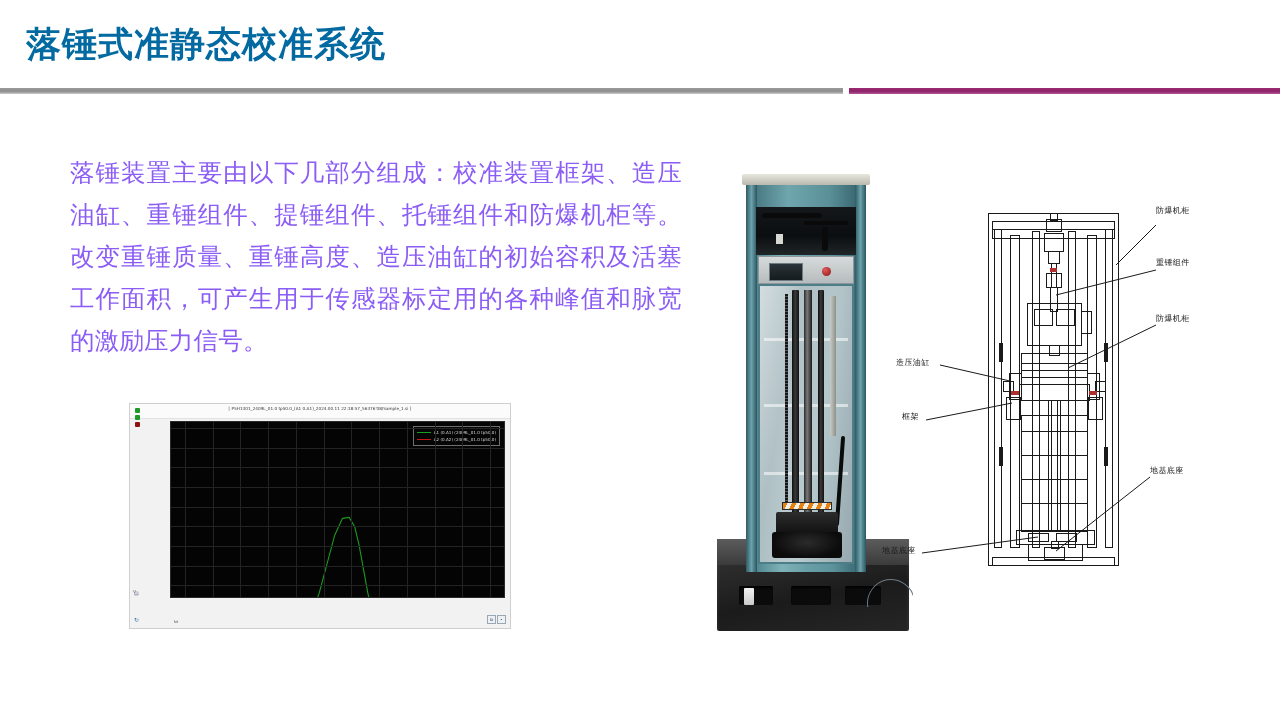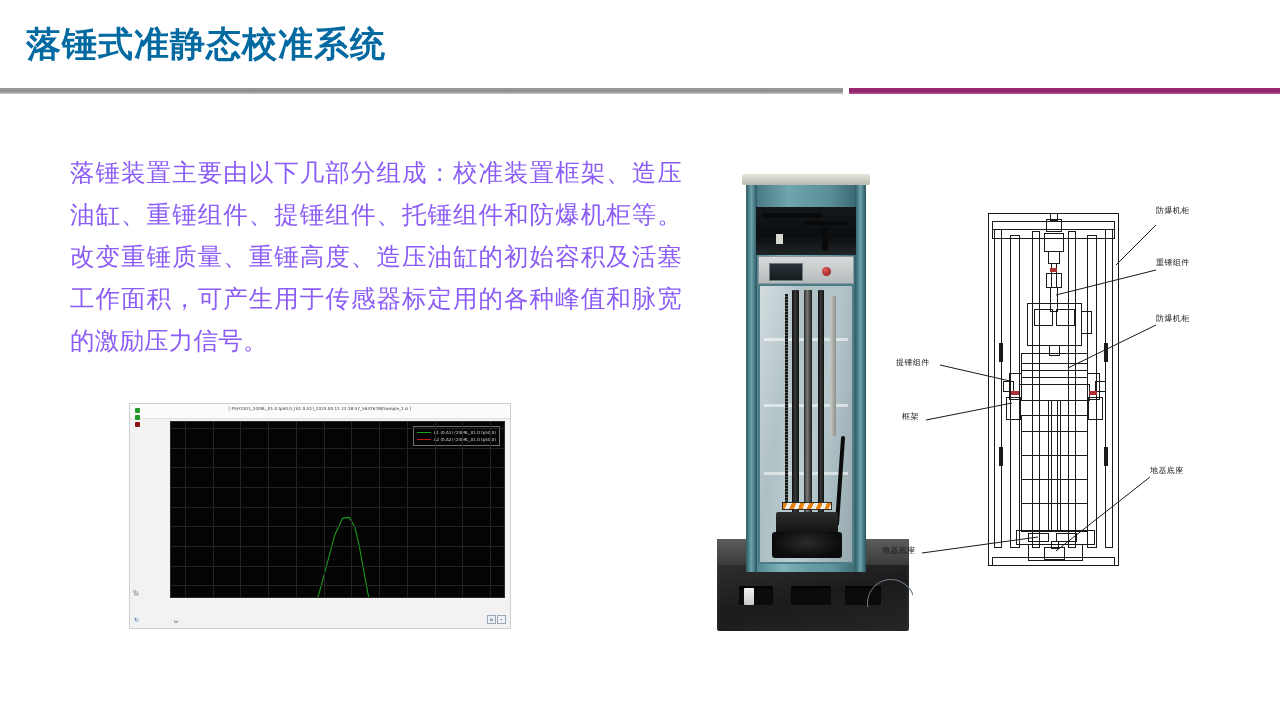--- a/index.html
+++ b/index.html
@@ -628,19 +628,19 @@
         <line x1="122" y1="196" x2="52" y2="180"></line>
         <line x1="124" y1="218" x2="38" y2="235"></line>
         <line x1="168" y1="366" x2="262" y2="292"></line>
         <line x1="150" y1="352" x2="34" y2="368"></line>
       </g>
     </svg>
 
     <div class="dlabel" style="left:268px; top:20px;">防爆机柜</div>
     <div class="dlabel" style="left:268px; top:72px;">重锤组件</div>
     <div class="dlabel" style="left:268px; top:128px;">防爆机柜</div>
-    <div class="dlabel" style="left:8px; top:172px;">提锤组件</div>
+    <div class="dlabel" style="left:8px; top:172px;">造压油缸</div>
     <div class="dlabel" style="left:14px; top:226px;">框架</div>
     <div class="dlabel" style="left:262px; top:280px;">地基底座</div>
     <div class="dlabel" style="left:-6px; top:360px;">地基底座</div>
   </div>
 
 </div>
 
 </body></html>

